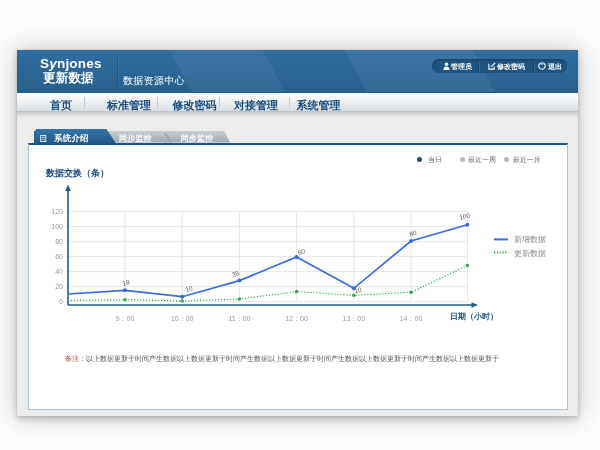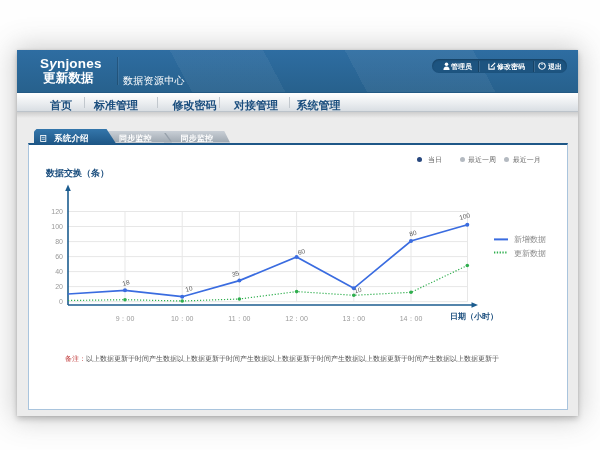--- a/index.html
+++ b/index.html
@@ -65,21 +65,21 @@
       <svg style="left:106px;top:3px" width="8" height="8" viewBox="0 0 9 9">
           <path d="M3 1.2 A3.6 3.6 0 1 0 6 1.2" stroke="#fff" stroke-width="1.2" fill="none"></path>
           <line x1="4.5" y1="0" x2="4.5" y2="3.5" stroke="#fff" stroke-width="1.2"></line>
         </svg>
       <span style="left:116px">退出</span>
     </div>
   </div>
   <div class="nav">
     <span style="left:33px">首页</span>
     <div class="vsep" style="left:67px"></div>
-    <span style="left:77px">标准管理</span>
+    <span style="left:90px">标准管理</span>
     <div class="vsep" style="left:139.5px"></div>
     <span style="left:155.5px">修改密码</span>
     <div class="vsep" style="left:202px"></div>
     <span style="left:217px">对接管理</span>
     <div class="vsep" style="left:272px"></div>
     <span style="left:279.5px">系统管理</span>
   </div>
   <div class="nav-sh"></div>
   <div class="panel"></div>
   <div class="tab1">

